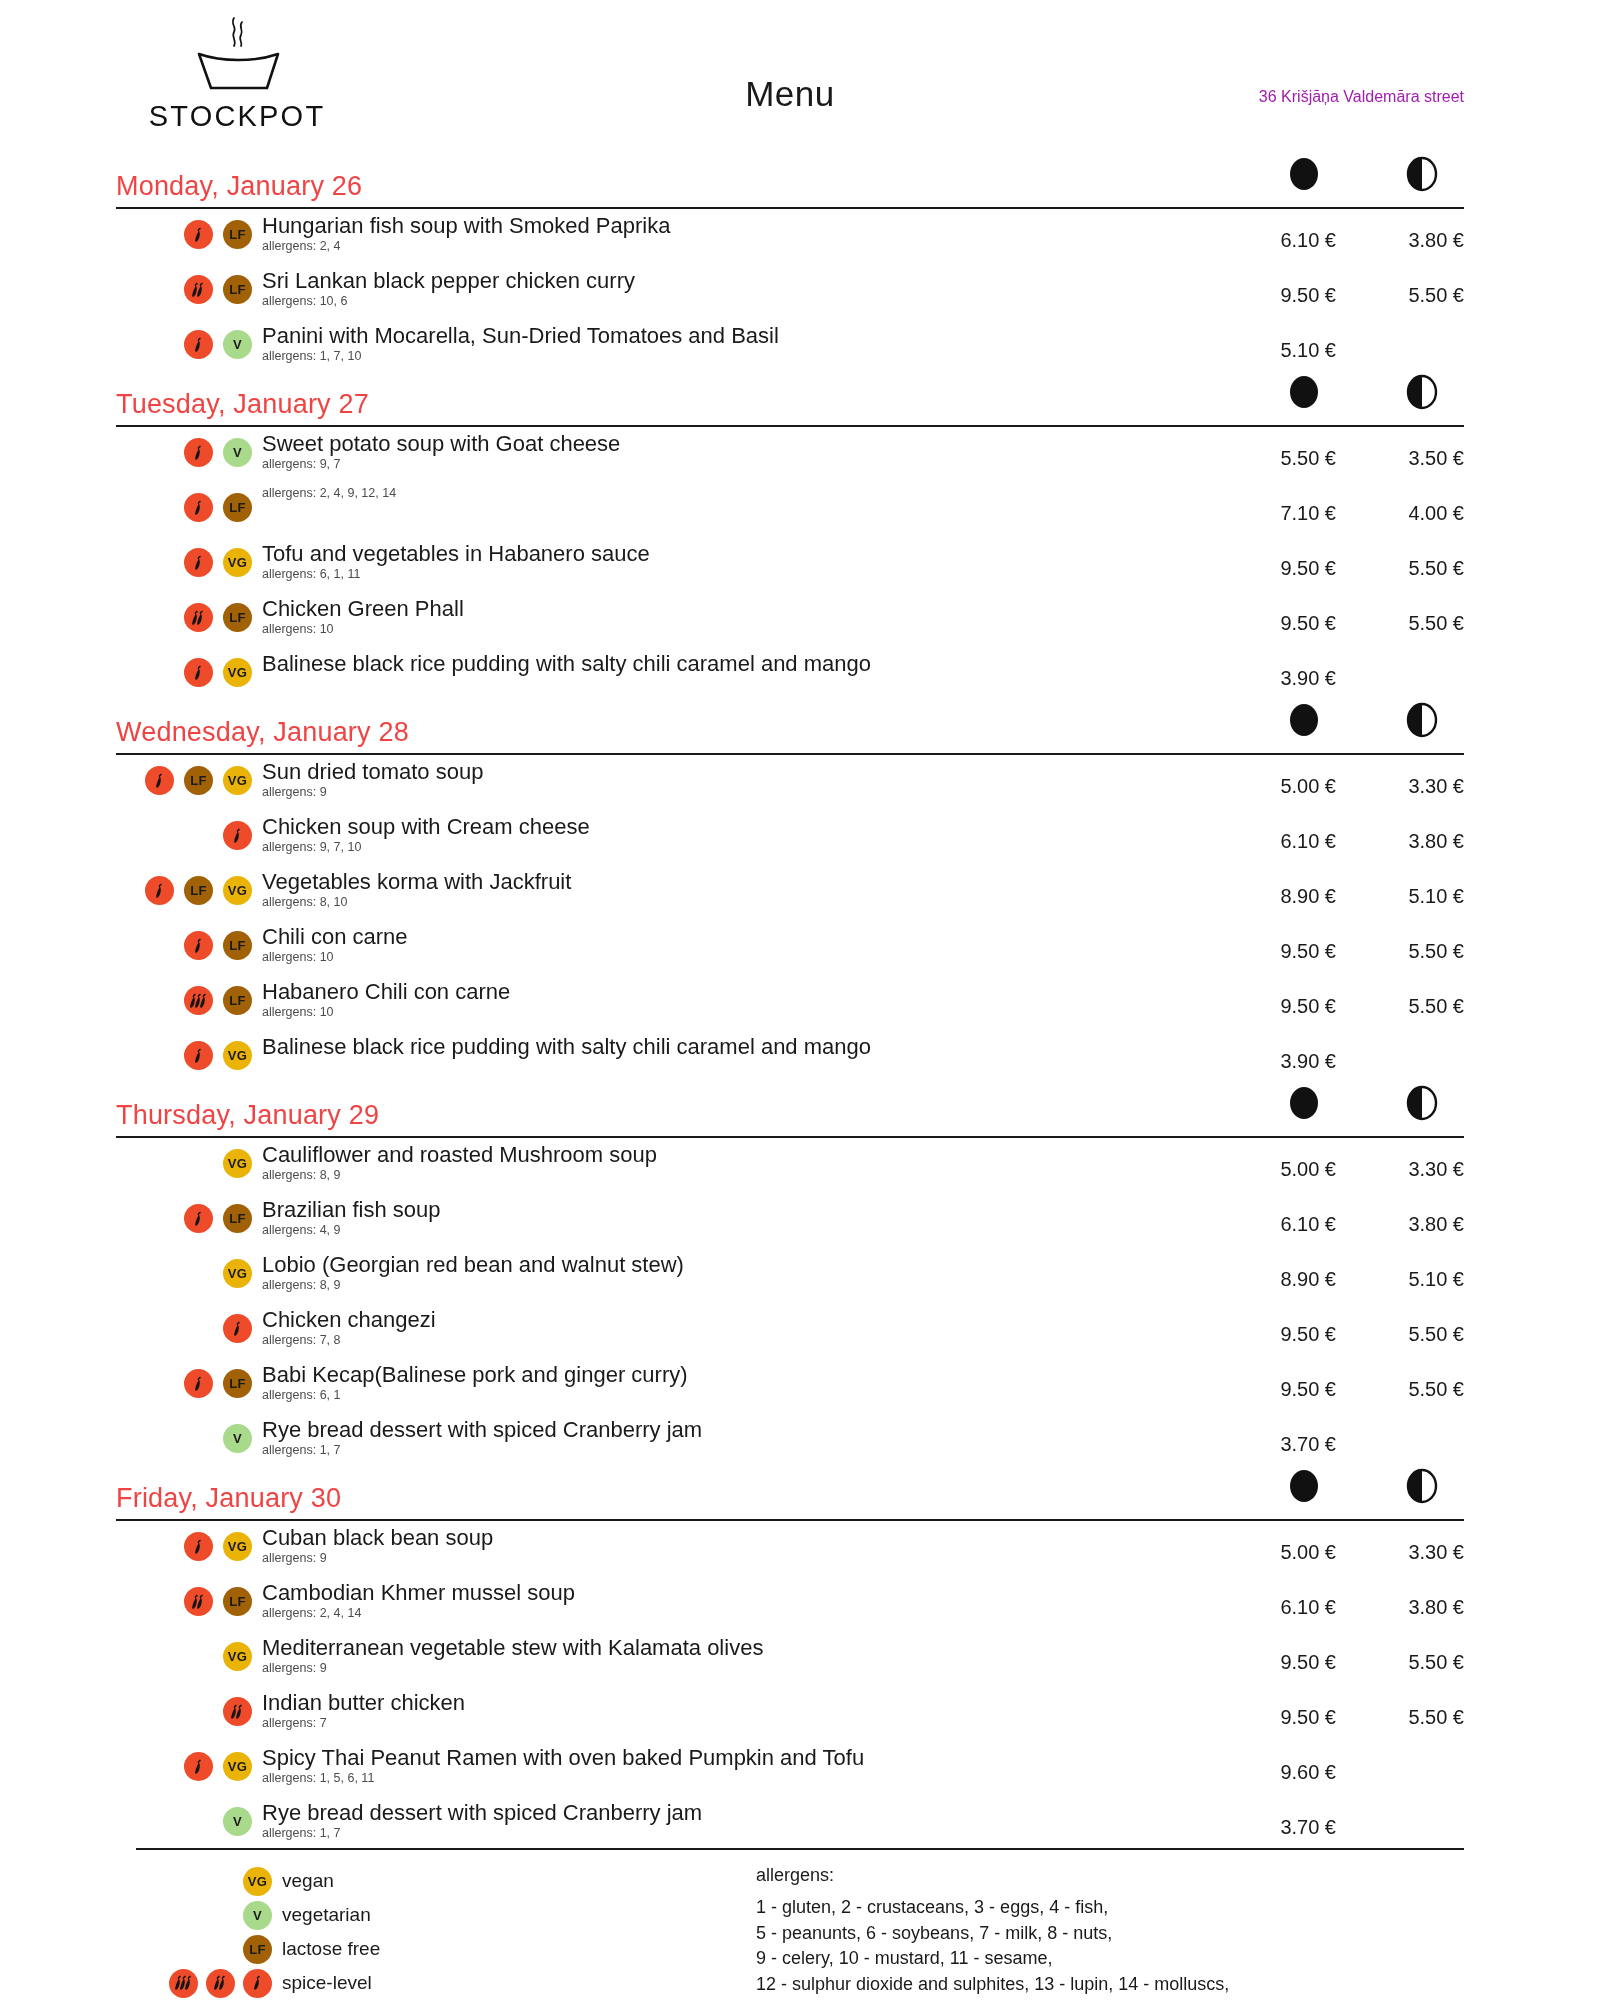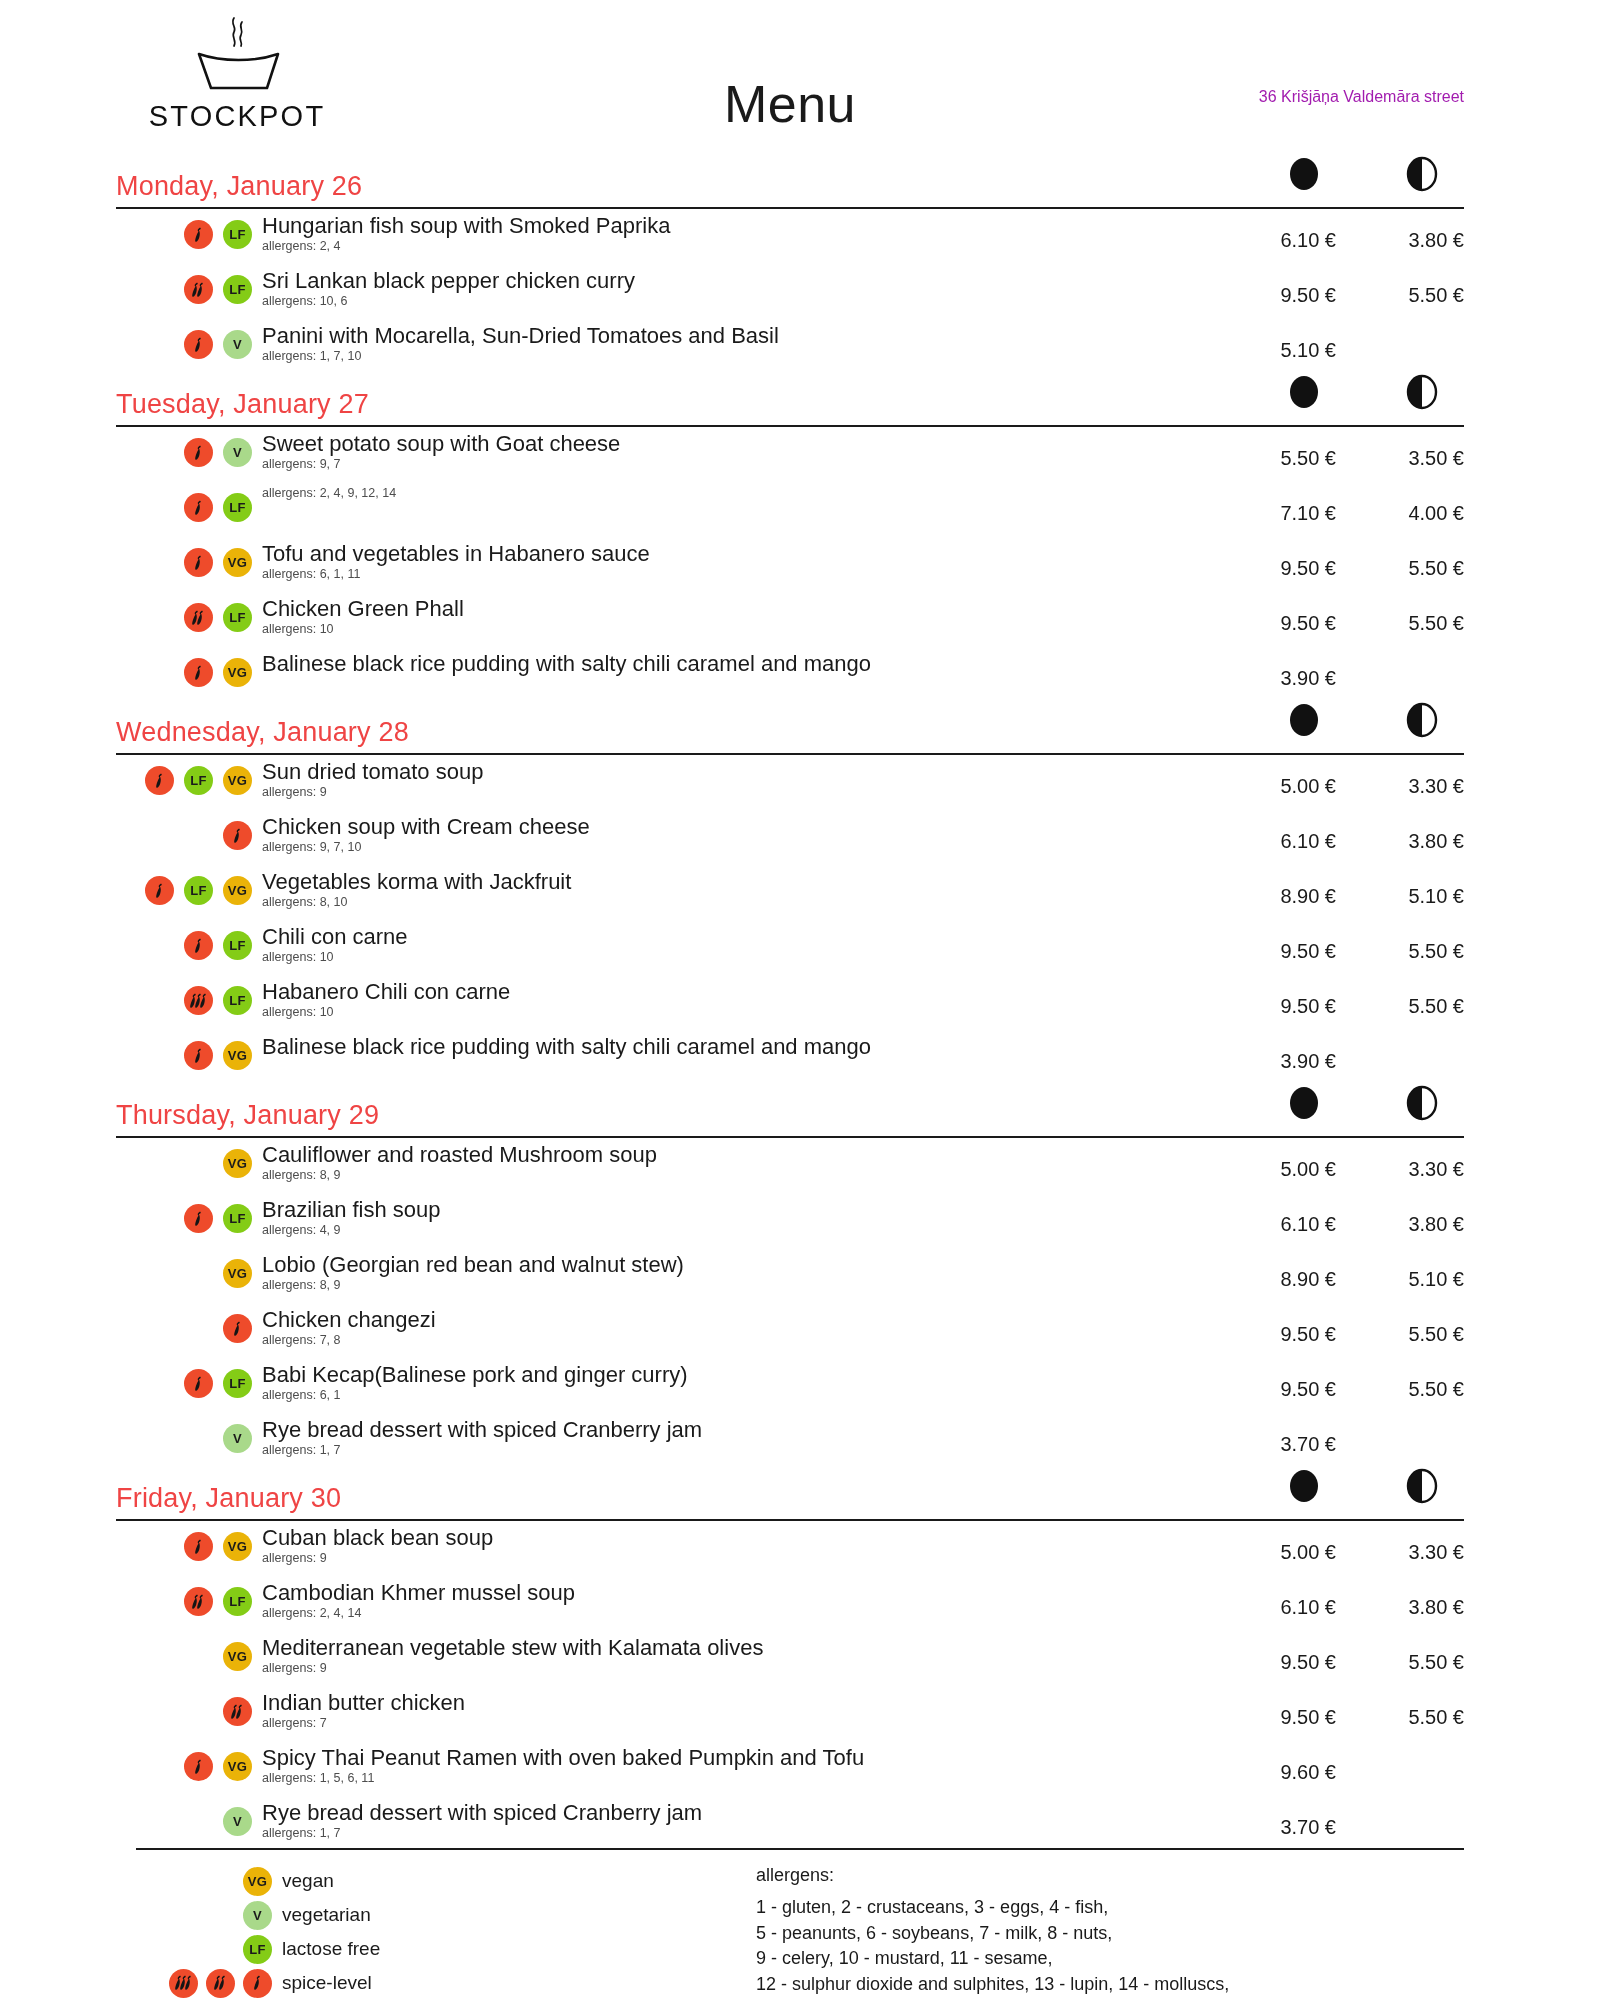--- a/index.html
+++ b/index.html
@@ -45,21 +45,21 @@
     font-weight: 500;
     margin-top: 2px;
     color: #111;
   }
   .menu-title {
     position: absolute;
     left: 0;
     right: 0;
     top: 74px;
     text-align: center;
-    font-size: 52px;
+    font-size: 35px;
     font-weight: 300;
     letter-spacing: 0.5px;
     color: #1a1a1a;
   }
   .address {
     position: absolute;
     right: 0;
     top: 88px;
     font-size: 16px;
     font-weight: 400;
@@ -128,21 +128,21 @@
     justify-content: center;
     flex: 0 0 29px;
     font-size: 13px;
     font-weight: 700;
     color: #1b1b1b;
     line-height: 1;
     letter-spacing: 0.3px;
   }
   .badge.vg { background: #eab308; }
   .badge.v  { background: #a9d98a; }
-  .badge.lf { background: #84cc16; }
+  .badge.lf { background: #a16207; }
   .badge.spice { background: #ee4b2b; }
   .badge.spice svg { display: block; }
 
   .dish-body {
     flex: 1 1 auto;
     padding-left: 10px;
     padding-top: 0;
     min-width: 0;
   }
   .dish-name {

